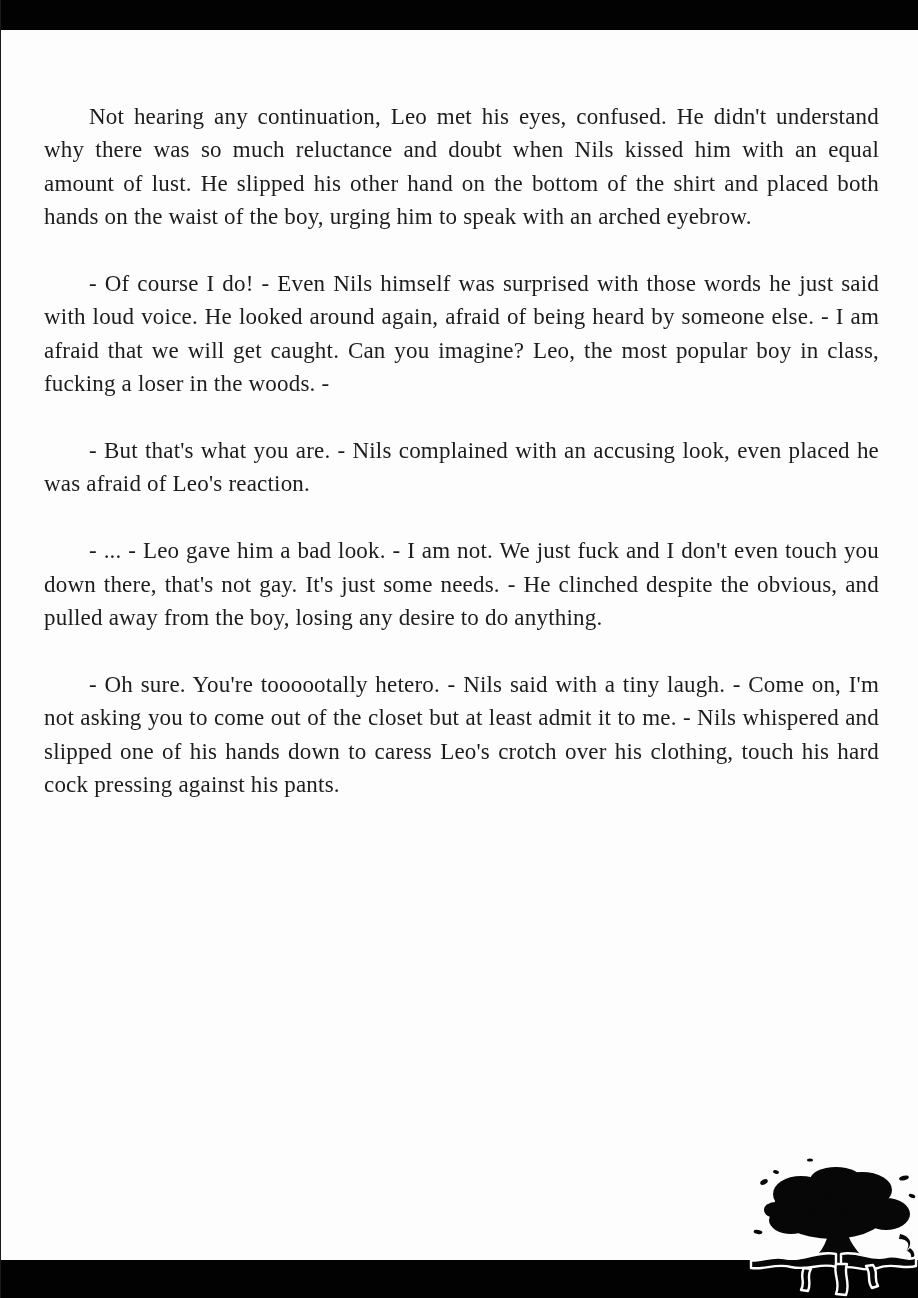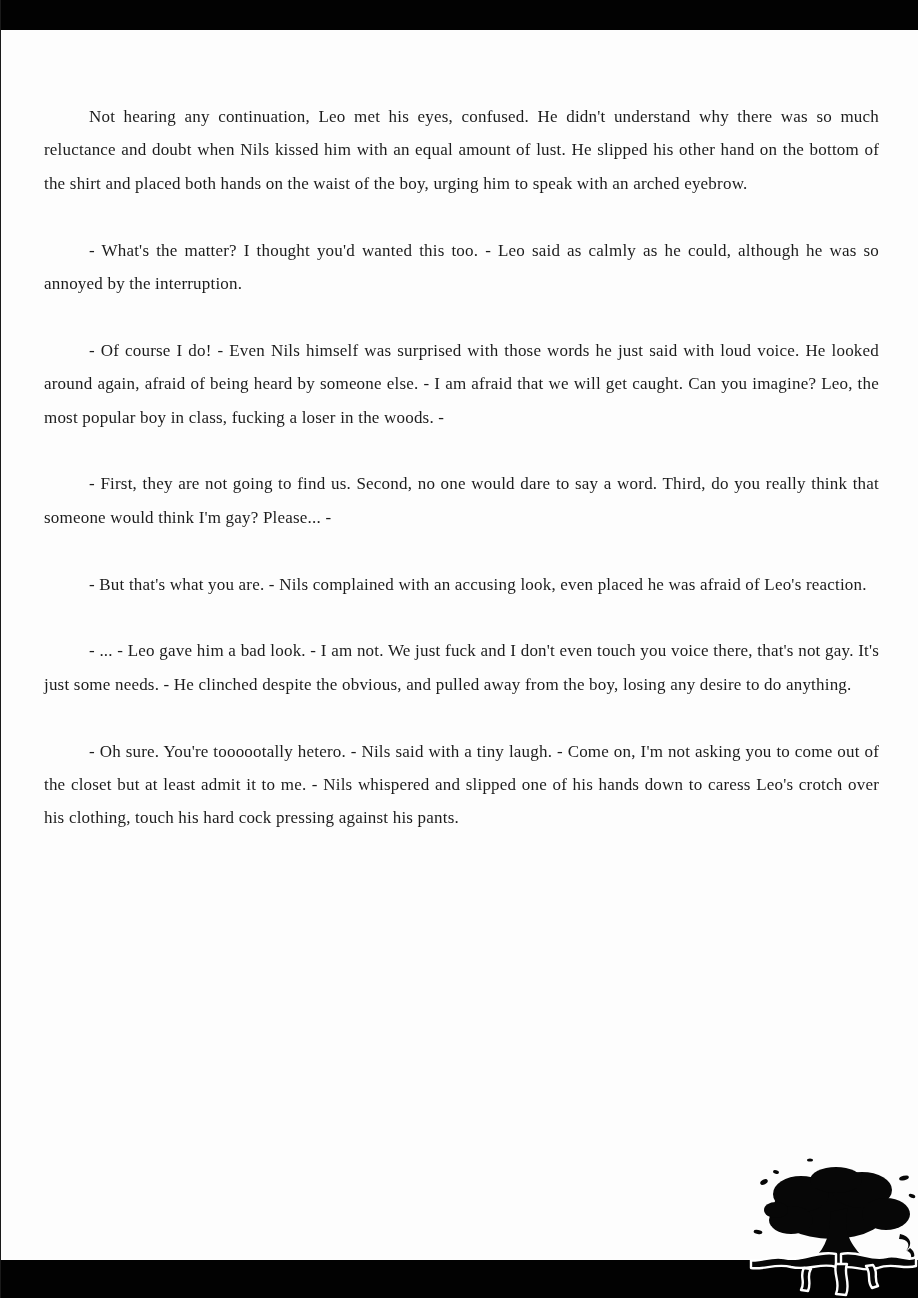--- a/index.html
+++ b/index.html
@@ -28,21 +28,21 @@
     height: 38px;
     background: #020202;
   }
   .content {
     position: absolute;
     top: 100px;
     left: 43px;
     right: 39px;
   }
   .content p {
-    font-size: 17px;
+    font-size: 23px;
     line-height: 33.4px;
     color: #1c1c1c;
     text-align: justify;
     text-indent: 45px;
     margin-bottom: 33.4px;
     letter-spacing: 0.2px;
   }
   .tree-logo {
     position: absolute;
     right: 0;
@@ -54,25 +54,23 @@
 </style>
 </head>
 <body>
 
 <div class="page">
 
   <div class="bar-top"></div>
 
   <div class="content">
     <p>Not hearing any continuation, Leo met his eyes, confused. He didn't understand why there was so much reluctance and doubt when Nils kissed him with an equal amount of lust. He slipped his other hand on the bottom of the shirt and placed both hands on the waist of the boy, urging him to speak with an arched eyebrow.</p>
-    <p>- What's the matter? I thought you'd wanted this too. - Leo said as calmly as he could, although he was so annoyed by the interruption.</p>
     <p>- Of course I do! - Even Nils himself was surprised with those words he just said with loud voice. He looked around again, afraid of being heard by someone else. - I am afraid that we will get caught. Can you imagine? Leo, the most popular boy in class, fucking a loser in the woods. -</p>
-    <p>- First, they are not going to find us. Second, no one would dare to say a word. Third, do you really think that someone would think I'm gay? Please... -</p>
     <p>- But that's what you are. - Nils complained with an accusing look, even placed he was afraid of Leo's reaction.</p>
-    <p>- ... - Leo gave him a bad look. - I am not. We just fuck and I don't even touch you voice there, that's not gay. It's just some needs. - He clinched despite the obvious, and pulled away from the boy, losing any desire to do anything.</p>
+    <p>- ... - Leo gave him a bad look. - I am not. We just fuck and I don't even touch you down there, that's not gay. It's just some needs. - He clinched despite the obvious, and pulled away from the boy, losing any desire to do anything.</p>
     <p>- Oh sure. You're toooootally hetero. - Nils said with a tiny laugh. - Come on, I'm not asking you to come out of the closet but at least admit it to me. - Nils whispered and slipped one of his hands down to caress Leo's crotch over his clothing, touch his hard cock pressing against his pants.</p>
   </div>
 
   <div class="bar-bottom"></div>
 
   <svg class="tree-logo" viewBox="0 0 172 146" xmlns="http://www.w3.org/2000/svg">
 
     <g fill="#070707">
       <ellipse cx="86" cy="55" rx="58" ry="32"></ellipse>
       <ellipse cx="55" cy="42" rx="28" ry="18"></ellipse>

